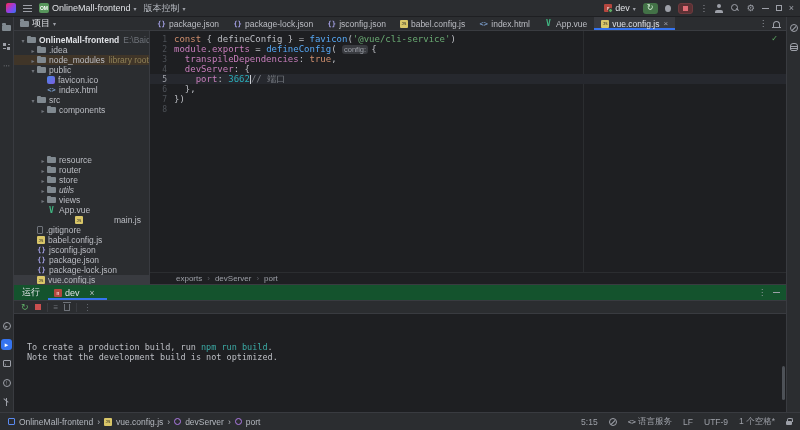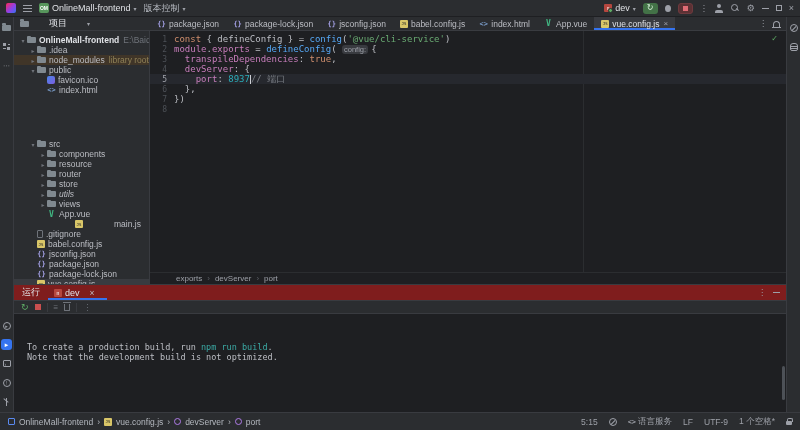--- a/index.html
+++ b/index.html
@@ -42,21 +42,21 @@
   
   .middle{flex:1;display:flex;min-height:0}
   .stripe{width:14px;flex:none;background:#2b2d30;display:flex;flex-direction:column;align-items:center;padding:5px 0;gap:8px}
   .stripe-l{border-right:1px solid #393b40}
   .stripe-r{border-left:1px solid #393b40}
   .si{width:11px;height:11px;border-radius:3px;display:flex;align-items:center;justify-content:center;color:#9da0a8;font-size:7px;flex:none}
   .si.active{background:#3574f0;color:#fff}
   .grow{flex:1}
   .content{flex:1;display:flex;flex-direction:column;min-width:0}
   .tabrow{height:14px;flex:none;display:flex;align-items:stretch;background:#2b2d30;border-bottom:1px solid #393b40}
-  .proj-header{width:136px;flex:none;display:flex;align-items:center;gap:20px;padding-left:6px;color:#dfe1e5}
+  .proj-header{width:136px;flex:none;display:flex;align-items:center;gap:3px;padding-left:6px;color:#dfe1e5}
   .tabs{flex:1;display:flex;min-width:0;overflow:hidden}
   .tab{display:flex;align-items:center;gap:3px;padding:0 7px;font-size:8.5px;color:#bcbec4;white-space:nowrap}
   .tab.active{background:#393b40;box-shadow:inset 0 -2px #3574f0;color:#dfe1e5}
   .tab .x{color:#9da0a8;font-size:8px;margin-left:1px}
   .tab-actions{display:flex;align-items:center;gap:6px;padding:0 6px}
   .bell{position:relative;width:7px;height:6px;border:1px solid #9da0a8;border-bottom:none;border-radius:4px 4px 0 0}
   .bell:after{content:"";position:absolute;left:-2px;bottom:-1px;width:9px;height:1px;background:#9da0a8}
 
   
   .upper{flex:1;display:flex;min-height:0}
@@ -104,21 +104,21 @@
   .tk-kw{color:#cf8e6d}.tk-pl{color:#bcbec4}.tk-id{color:#bcbec4}.tk-fn{color:#56a8f5}
   .tk-prop{color:#c77dbb}.tk-str{color:#6aab73}.tk-num{color:#2aacb8}.tk-cm{color:#7a7e85}
   .tk-hint{background:#393b40;color:#9da0a8;border-radius:3px;font-size:7.5px;padding:0 2px;margin-right:3px;font-family:"Liberation Sans",sans-serif}
   .caret{width:1px;height:9px;background:#ced0d6;display:inline-block}
   .check{position:absolute;top:3px;right:8px;color:#5fad65;font-size:8px;font-family:"DejaVu Sans",sans-serif}
   .crumbs{height:12px;flex:none;display:flex;align-items:center;gap:5px;padding-left:26px;font-size:8px;color:#9da0a8;background:#1e1f22;border-top:1px solid #2b2d30}
   .crumbs .sep{color:#5a5d63}
 
   
   .run{height:128px;flex:none;display:flex;flex-direction:column;background:#1e1f22;border-top:1px solid #393b40}
-  .run-head{height:15px;flex:none;display:flex;align-items:center;background:#7f1d1d;padding-left:8px;gap:8px}
+  .run-head{height:15px;flex:none;display:flex;align-items:center;background:#14532d;padding-left:8px;gap:8px}
   .run-title{color:#dfe1e5}
   .run-tab{height:100%;display:flex;align-items:center;gap:3px;padding:0 6px;box-shadow:inset 0 -2px #3574f0;color:#dfe1e5}
   .run-head-actions{margin-left:auto;display:flex;align-items:center;gap:7px;padding-right:6px}
   .run-min{width:7px;height:1px;background:#9da0a8}
   .run-toolbar{height:14px;flex:none;display:flex;align-items:center;gap:6px;padding:0 7px;background:#2b2d30;border-top:1px solid #393b40;border-bottom:1px solid #393b40}
   .rt-rerun{color:#5fad65;font-size:9px;font-family:"DejaVu Sans",sans-serif;line-height:1}
   .rt-stop{width:6px;height:6px;background:#c94f4f}
   .rt-sep{width:1px;height:9px;background:#393b40}
   .rt-dim{color:#6f737a;font-size:8px}
   .trash{position:relative;width:6px;height:7px;border:1px solid #6f737a;border-top:none;border-radius:0 0 1px 1px}
@@ -300,31 +300,31 @@
             <div class="tree-row" style="padding-left: 25px;">
               <span class="chv"></span>
               <span class="ic ic-image"></span>
               <span class="lbl">favicon.ico</span>
             </div>
             <div class="tree-row" style="padding-left: 25px;">
               <span class="chv"></span>
               <span class="ic ic-html"></span>
               <span class="lbl">index.html</span>
             </div>
-            <div class="tree-row" style="padding-left: 15px; margin-top: 44px;">
+            <div class="tree-row" style="padding-left: 15px;">
               <span class="chv">▾</span>
               <span class="ic ic-folder"></span>
               <span class="lbl">src</span>
             </div>
             <div class="tree-row" style="padding-left: 25px;">
               <span class="chv">▸</span>
               <span class="ic ic-folder"></span>
               <span class="lbl">components</span>
             </div>
-            <div class="tree-row" style="padding-left: 25px;">
+            <div class="tree-row" style="padding-left: 25px; margin-top: 40px;">
               <span class="chv">▸</span>
               <span class="ic ic-folder"></span>
               <span class="lbl">resource</span>
             </div>
             <div class="tree-row" style="padding-left: 25px;">
               <span class="chv">▸</span>
               <span class="ic ic-folder"></span>
               <span class="lbl">router</span>
             </div>
             <div class="tree-row" style="padding-left: 25px;">
@@ -391,25 +391,25 @@
               <span class="chv">▸</span>
               <span class="ic ic-scratch"></span>
               <span class="lbl">临时文件和控制台</span>
             </div>
           </div>
 
         <div class="editor-col">
           <div class="code">
             <div class="guide"></div>
             <span class="check">✓</span>
-          <div class="cline"><span class="gut">1</span><span class="tk-kw">const</span><span class="tk-pl"> { </span><span class="tk-id">defineConfig</span><span class="tk-pl"> } = </span><span class="tk-fn">config</span><span class="tk-pl">(</span><span class="tk-str">'@vue/cli-service'</span><span class="tk-pl">)</span></div>
+          <div class="cline"><span class="gut">1</span><span class="tk-kw">const</span><span class="tk-pl"> { </span><span class="tk-id">defineConfig</span><span class="tk-pl"> } = </span><span class="tk-fn">favicon</span><span class="tk-pl">(</span><span class="tk-str">'@vue/cli-service'</span><span class="tk-pl">)</span></div>
               <div class="cline"><span class="gut">2</span><span class="tk-prop">module</span><span class="tk-pl">.</span><span class="tk-prop">exports</span><span class="tk-pl"> = </span><span class="tk-fn">defineConfig</span><span class="tk-pl">( </span><span class="tk-hint">config:</span><span class="tk-pl">{</span></div>
               <div class="cline"><span class="gut">3</span><span class="tk-pl">  </span><span class="tk-prop">transpileDependencies</span><span class="tk-pl">: </span><span class="tk-kw">true</span><span class="tk-pl">,</span></div>
               <div class="cline"><span class="gut">4</span><span class="tk-pl">  </span><span class="tk-prop">devServer</span><span class="tk-pl">: {</span></div>
-              <div class="cline current"><span class="gut">5</span><span class="tk-pl">    </span><span class="tk-prop">port</span><span class="tk-pl">: </span><span class="tk-num">8937</span><span class="caret"></span><span class="tk-cm">// 端口</span></div>
+              <div class="cline current"><span class="gut">5</span><span class="tk-pl">    </span><span class="tk-prop">port</span><span class="tk-pl">: </span><span class="tk-num">3662</span><span class="caret"></span><span class="tk-cm">// 端口</span></div>
               <div class="cline"><span class="gut">6</span><span class="tk-pl">  },</span></div>
               <div class="cline"><span class="gut">7</span><span class="tk-pl">})</span></div>
               <div class="cline"><span class="gut">8</span></div>
             </div>
           <div class="crumbs">
               <span>exports</span>
               <span class="sep">›</span>
               <span>devServer</span>
               <span class="sep">›</span>
               <span>port</span>

